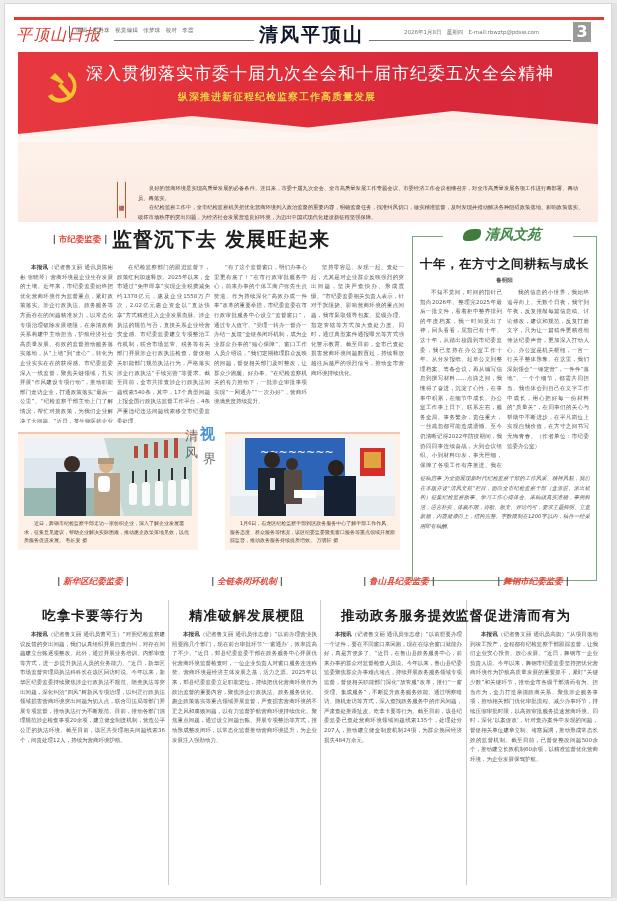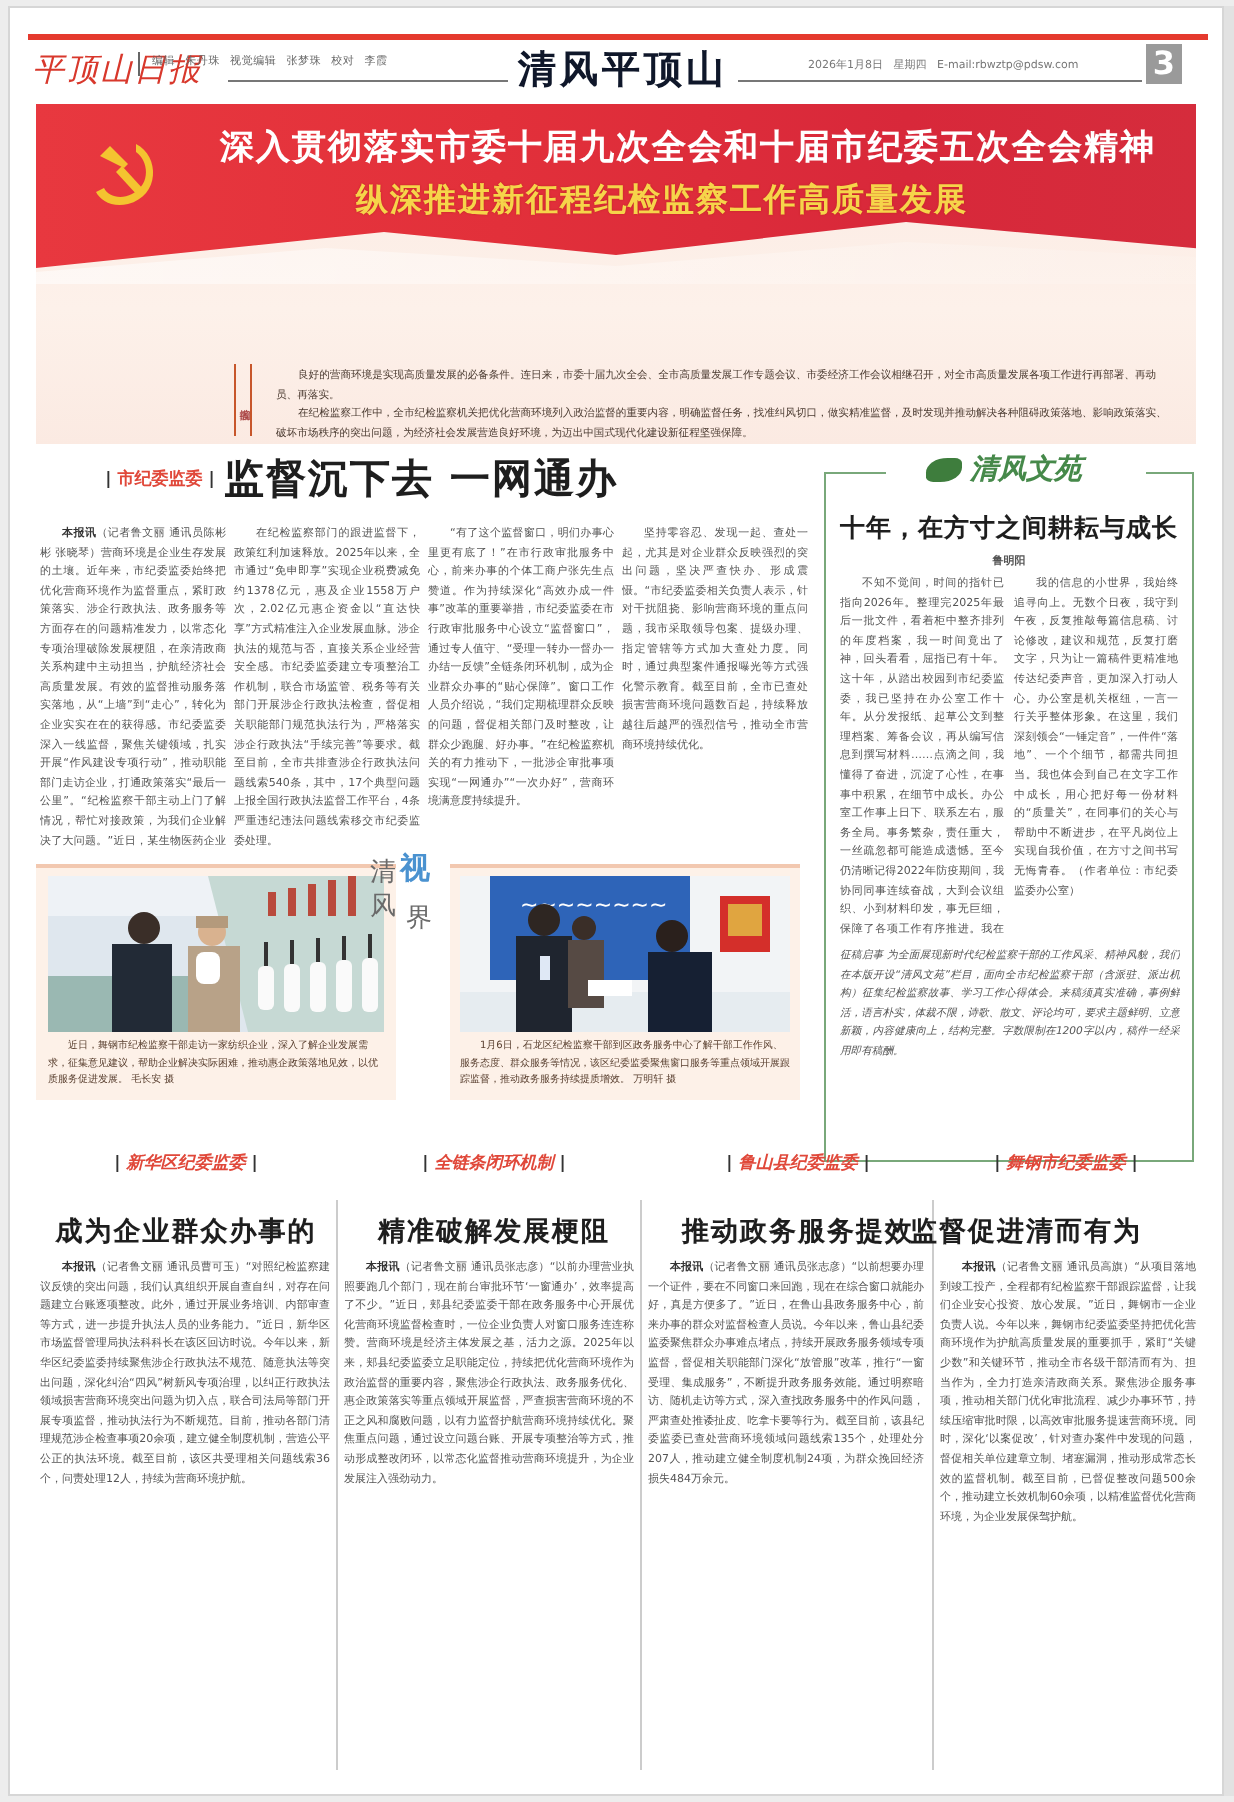--- a/index.html
+++ b/index.html
@@ -24,22 +24,22 @@
   
   .banner { position: absolute; left: 18px; top: 52px; width: 580px; height: 170px;
     background: linear-gradient(180deg, #fbe9e1 0%, #fdf1ea 60%, #fbeae2 100%); }
   .banner-red { position: absolute; left: 0; top: 0; width: 580px; height: 82px;
     background: linear-gradient(90deg, #e8383f 0%, #e2303a 40%, #d8283a 75%, #d52c3c 100%);
     clip-path: polygon(0 0, 100% 0, 100% 88%, 75% 72%, 50% 92%, 30% 78%, 0 100%); }
   .banner-wave { position: absolute; left: 0; top: 60px; width: 580px; height: 30px;
     background: linear-gradient(90deg, rgba(255,255,255,.55), rgba(255,255,255,.1));
     clip-path: polygon(0 80%, 25% 40%, 50% 70%, 75% 30%, 100% 55%, 100% 100%, 0 100%); }
   .emblem { position: absolute; left: 24px; top: 16px; width: 40px; height: 40px; }
-  .banner-title1 { position: absolute; left: 92px; top: 10px; font-size: 17px; font-weight: bold; color: #fff; letter-spacing: 1px; white-space: nowrap; }
-  .banner-title2 { position: absolute; left: 160px; top: 38px; font-size: 16px; font-weight: bold; color: #f6d44a; letter-spacing: 1px; text-shadow: 0 0 1px #b22; white-space: nowrap; }
+  .banner-title1 { position: absolute; left: 68px; top: 10px; font-size: 17px; font-weight: normal; color: #fff; letter-spacing: 1px; white-space: nowrap; }
+  .banner-title2 { position: absolute; left: 160px; top: 38px; font-size: 10px; font-weight: bold; color: #f6d44a; letter-spacing: 1px; text-shadow: 0 0 1px #b22; white-space: nowrap; }
   .main-headline { position: absolute; left: 0; top: 95px; width: 580px; text-align: center; font-family: "DejaVu Serif", serif; font-size: 25px; font-weight: bold; color: #1e1e1e; letter-spacing: 2px; }
   .editor-tag { position: absolute; left: 99px; top: 130px; width: 9px; height: 36px; border-left: 1.5px solid #c7562b; border-right: 1.5px solid #c7562b; font-size: 5.5px; color: #a44; writing-mode: vertical-rl; text-align: center; line-height: 7px; }
   .editor-text { position: absolute; left: 120px; top: 132px; width: 450px; font-size: 5.3px; line-height: 9.5px; color: #4a3a30; text-indent: 11px; }
   .editor-text p { margin: 0; }
 
   
   .col-label { font-size: 8.5px; color: #e0483a; text-align: center; white-space: nowrap; }
   .col-label .bar { color: #333; font-weight: bold; margin: 0 3px; }
   .col-label .txt { font-weight: bold; }
 
@@ -109,21 +109,21 @@
   <div class="editor-tag">编者按</div>
   <div class="editor-text">
     <p>良好的营商环境是实现高质量发展的必备条件。连日来，市委十届九次全会、全市高质量发展工作专题会议、市委经济工作会议相继召开，对全市高质量发展各项工作进行再部署、再动员、再落实。</p>
     <p>在纪检监察工作中，全市纪检监察机关把优化营商环境列入政治监督的重要内容，明确监督任务，找准纠风切口，做实精准监督，及时发现并推动解决各种阻碍政策落地、影响政策落实、破坏市场秩序的突出问题，为经济社会发展营造良好环境，为迈出中国式现代化建设新征程坚强保障。</p>
   </div>
 </div>
 
 <div class="col-label lead-label">
   <span class="bar">|</span><span class="txt">市纪委监委</span><span class="bar">|</span>
 </div>
-<div class="lead-title">监督沉下去 一网通办</div>
+<div class="lead-title">监督沉下去 发展旺起来</div>
 
 <div class="text-col" style="left:20px;top:263px;width:93px;height:160px;">
   <p><span class="byline">本报讯</span><span>（记者鲁文丽 通讯员陈彬彬 张晓琴）</span><span>营商环境是企业生存发展的土壤。近年来，市纪委监委始终把优化营商环境作为监督重点，紧盯政策落实、涉企行政执法、政务服务等方面存在的问题精准发力，以常态化专项治理破除发展梗阻，在亲清政商关系构建中主动担当，护航经济社会高质量发展。有效的监督推动服务落实落地，从“上墙”到“走心”，转化为企业实实在在的获得感。市纪委监委深入一线监督，聚焦关键领域，扎实开展“作风建设专项行动”，推动职能部门走访企业，打通政策落实“最后一公里”。“纪检监察干部主动上门了解情况，帮忙对接政策，为我们企业解决了大问题。”近日，某生物医药企业财务负责人王经理说。</span></p>
 </div>
 <div class="text-col" style="left:117px;top:263px;width:93px;height:160px;">
   <p>在纪检监察部门的跟进监督下，政策红利加速释放。2025年以来，全市通过“免申即享”实现企业税费减免约1378亿元，惠及企业1558万户次，2.02亿元惠企资金以“直达快享”方式精准注入企业发展血脉。涉企执法的规范与否，直接关系企业经营安全感。市纪委监委建立专项整治工作机制，联合市场监管、税务等有关部门开展涉企行政执法检查，督促相关职能部门规范执法行为，严格落实涉企行政执法“手续完善”等要求。截至目前，全市共排查涉企行政执法问题线索540条，其中，17个典型问题上报全国行政执法监督工作平台，4条严重违纪违法问题线索移交市纪委监委处理。</p>
 </div>
 <div class="text-col" style="left:214px;top:263px;width:93px;height:160px;">
   <p>“有了这个监督窗口，明们办事心里更有底了！”在市行政审批服务中心，前来办事的个体工商户张先生点赞道。作为持续深化“高效办成一件事”改革的重要举措，市纪委监委在市行政审批服务中心设立“监督窗口”，通过专人值守、“受理一转办一督办一办结一反馈”全链条闭环机制，成为企业群众办事的“贴心保障”。窗口工作人员介绍说，“我们定期梳理群众反映的问题，督促相关部门及时整改，让群众少跑腿、好办事。”在纪检监察机关的有力推动下，一批涉企审批事项实现“一网通办”“一次办好”，营商环境满意度持续提升。</p>
 </div>
@@ -216,21 +216,21 @@
 <div class="text-col" style="left:507px;top:288px;width:82px;height:180px;">
   <p>我的信息的小世界，我始终追寻向上。无数个日夜，我守到午夜，反复推敲每篇信息稿、讨论修改，建议和规范，反复打磨文字，只为让一篇稿件更精准地传达纪委声音，更加深入打动人心。办公室是机关枢纽，一言一行关乎整体形象。在这里，我们深刻领会“一锤定音”，一件件“落地”、一个个细节，都需共同担当。我也体会到自己在文字工作中成长，用心把好每一份材料的“质量关”，在同事们的关心与帮助中不断进步，在平凡岗位上实现自我价值，在方寸之间书写无悔青春。（作者单位：市纪委监委办公室）</p>
 </div>
 <div class="qf-note" style="left:420px;top:474px;width:170px;height:100px;overflow:hidden;">
   <p>征稿启事 为全面展现新时代纪检监察干部的工作风采、精神风貌，我们在本版开设“清风文苑”栏目，面向全市纪检监察干部（含派驻、派出机构）征集纪检监察故事、学习工作心得体会。来稿须真实准确，事例鲜活，语言朴实，体裁不限，诗歌、散文、评论均可，要求主题鲜明、立意新颖，内容健康向上，结构完整。字数限制在1200字以内，稿件一经采用即有稿酬。</p>
 </div>
 
 <div class="col-label bottom-label" style="left:18px;">
   <span class="bar">|</span><span class="txt">新华区纪委监委</span><span class="bar">|</span>
 </div>
-<div class="bottom-title" style="left:18px;">成为企业群众办事的</div>
+<div class="bottom-title" style="left:18px;">吃拿卡要等行为</div>
 <div class="text-col" style="left:20px;top:630px;width:145px;height:255px;">
   <p><span class="byline">本报讯</span><span>（记者鲁文丽 通讯员曹可玉）</span><span>“对照纪检监察建议反馈的突出问题，我们认真组织开展自查自纠，对存在问题建立台账逐项整改。此外，通过开展业务培训、内部审查等方式，进一步提升执法人员的业务能力。”近日，新华区市场监督管理局执法科科长在该区回访时说。今年以来，新华区纪委监委持续聚焦涉企行政执法不规范、随意执法等突出问题，深化纠治“四风”树新风专项治理，以纠正行政执法领域损害营商环境突出问题为切入点，联合司法局等部门开展专项监督，推动执法行为不断规范。目前，推动各部门清理规范涉企检查事项20余项，建立健全制度机制，营造公平公正的执法环境。截至目前，该区共受理相关问题线索36个，问责处理12人，持续为营商环境护航。</span></p>
 </div>
 <div class="vrule" style="left:168px;top:600px;height:285px;"></div>
 
 <div class="col-label bottom-label" style="left:172px;">
   <span class="bar">|</span><span class="txt">全链条闭环机制</span><span class="bar">|</span>
 </div>
 <div class="bottom-title" style="left:172px;">精准破解发展梗阻</div>
 <div class="text-col" style="left:172px;top:630px;width:145px;height:255px;">

